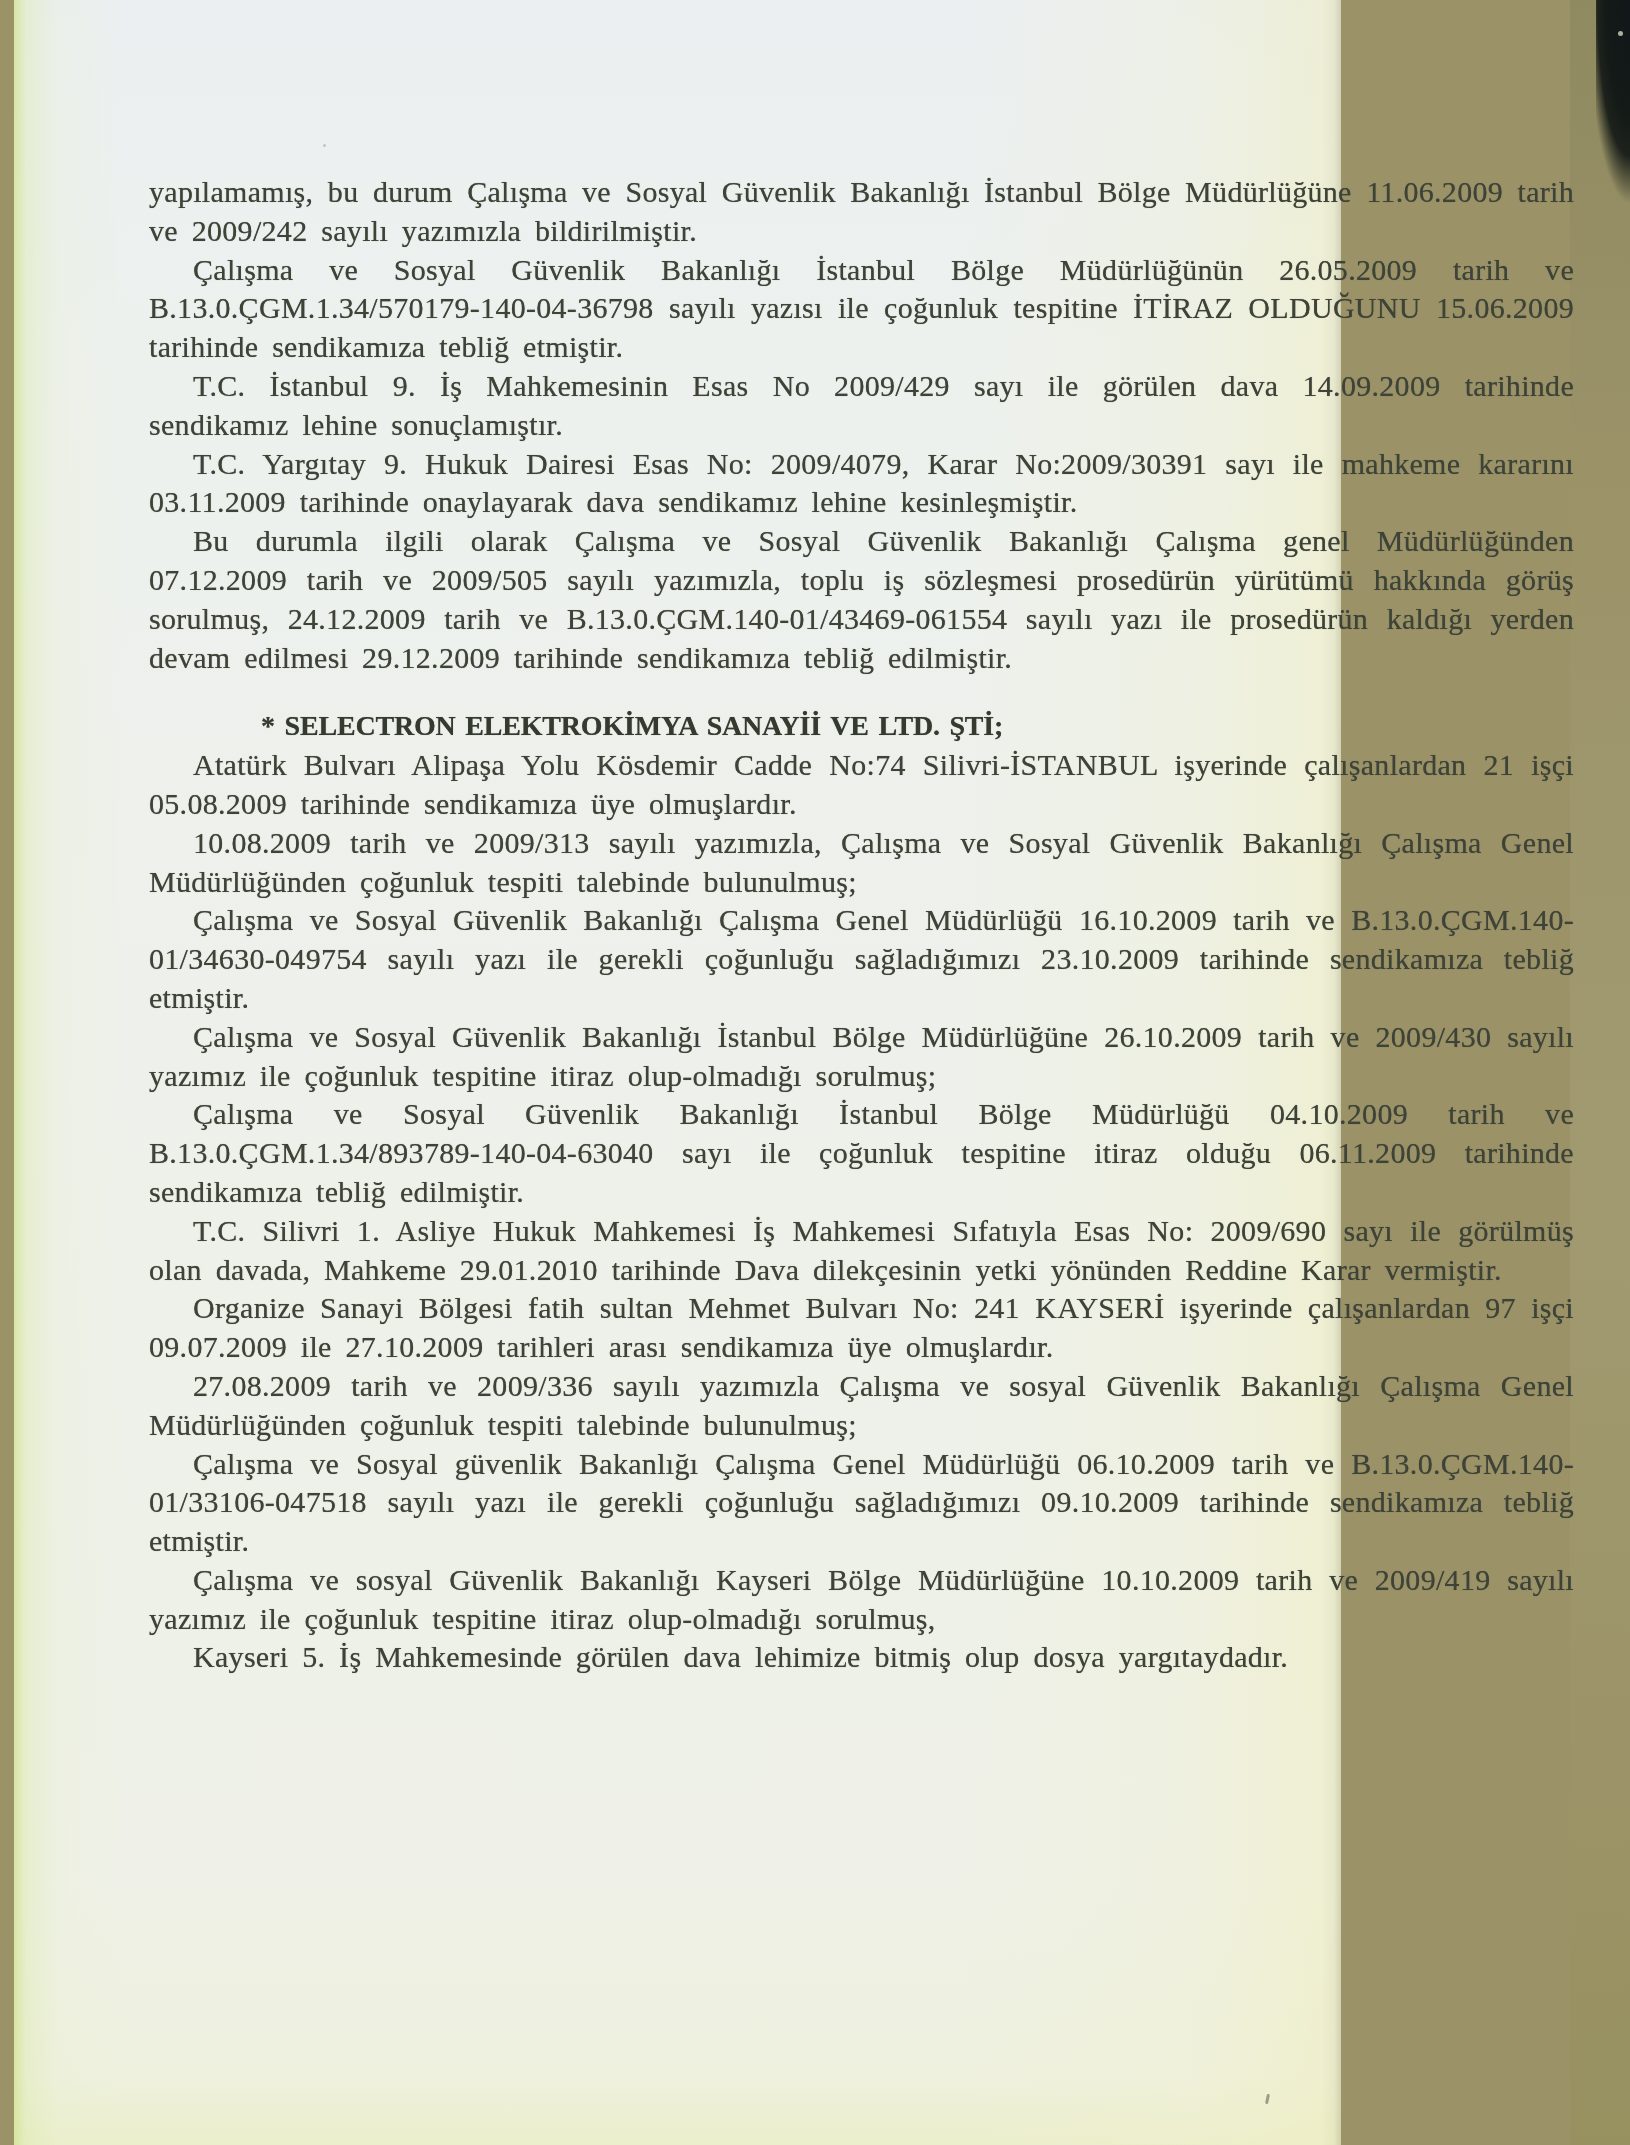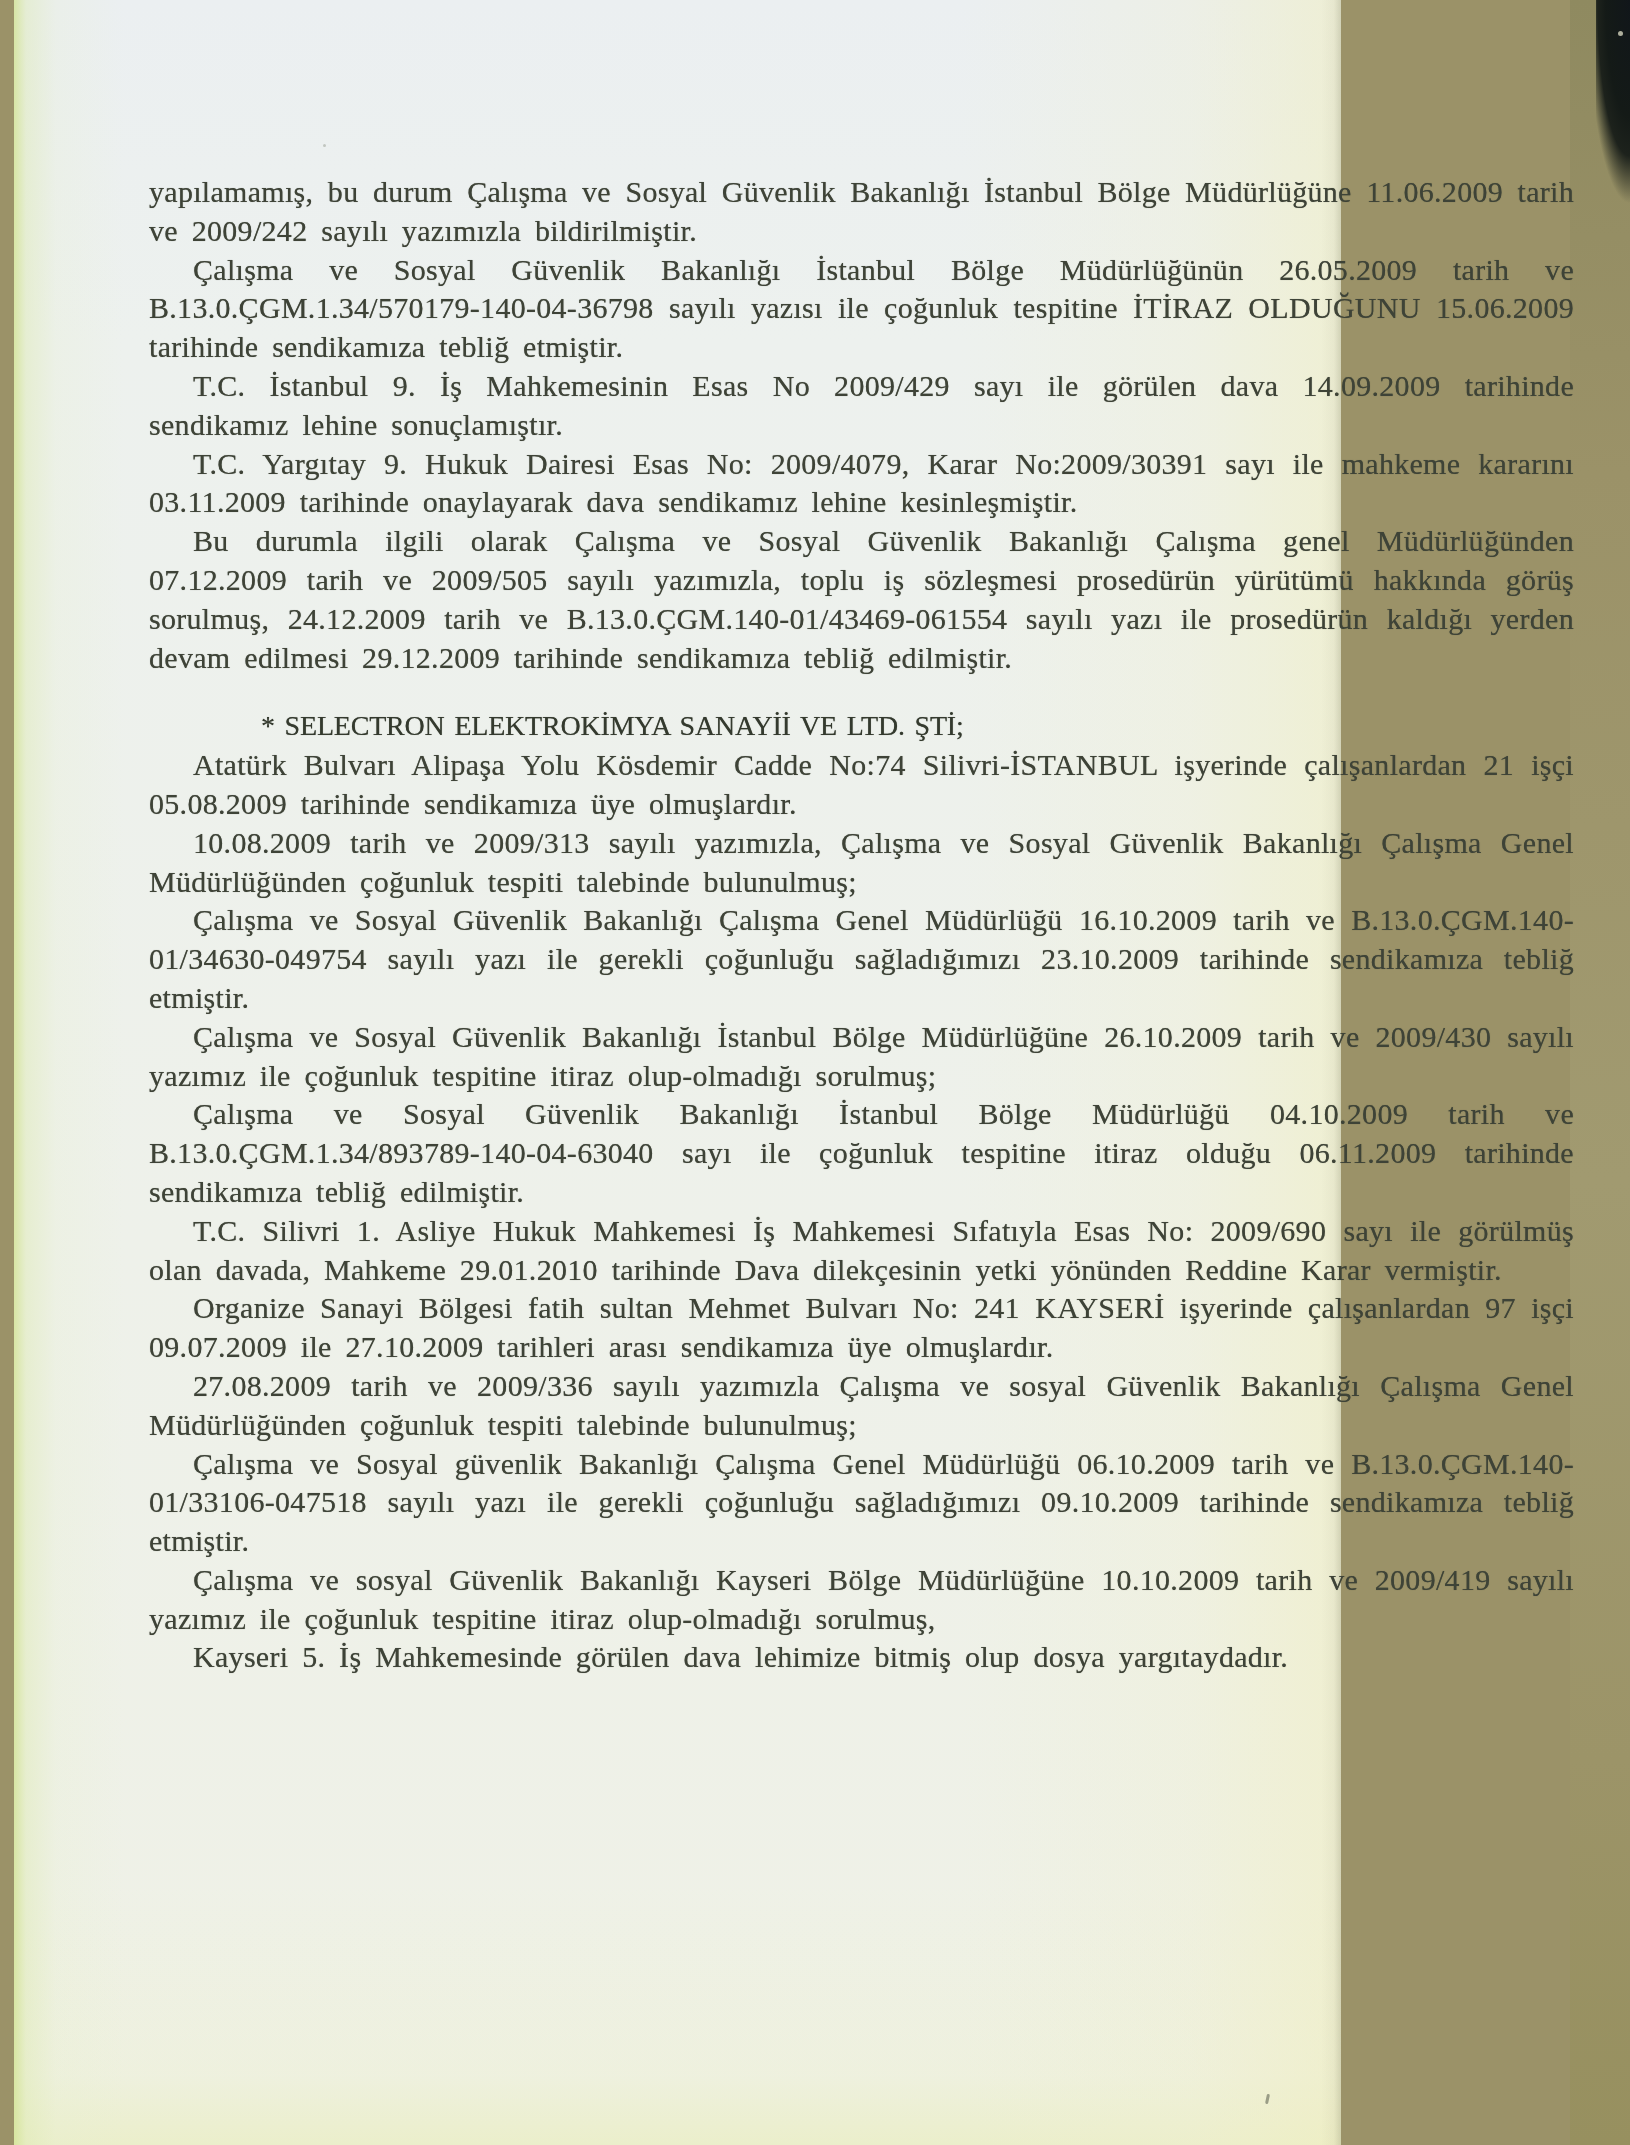--- a/index.html
+++ b/index.html
@@ -69,21 +69,21 @@
     text-align: justify;
     text-shadow: 0 0 0.7px rgba(62, 67, 55, 0.75);
   }
   .text-block p {
     margin: 0;
     padding: 0;
   }
   .para { text-indent: 44px; }
   .para.opening { text-indent: 0; }
   .heading {
-    font-weight: normal;
+    font-weight: bold;
     text-indent: 0;
     margin-left: 112px !important;
     font-size: 28px;
     letter-spacing: -0.2px;
     word-spacing: 3px;
     color: #343a2e;
     text-align: left;
   }
   .heading.gap-one { margin-top: 30px !important; }
   .heading.gap-two { margin-top: 42px !important; }

